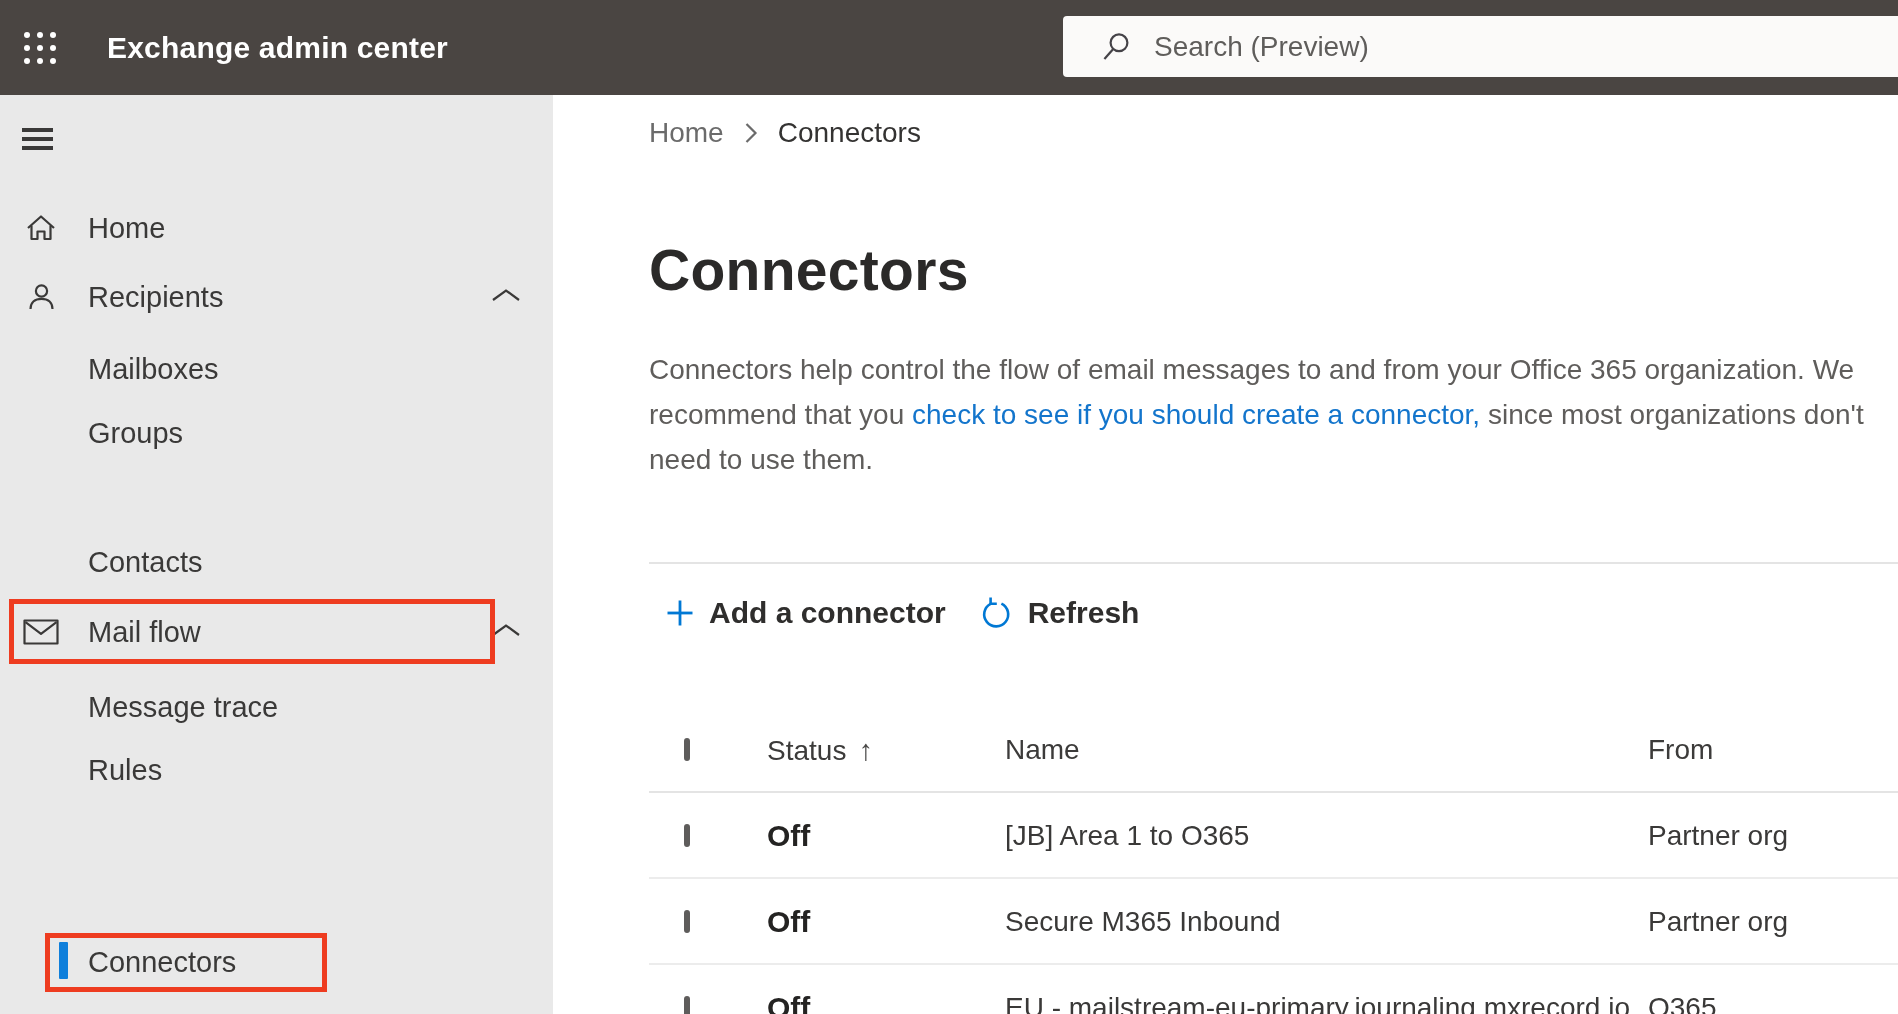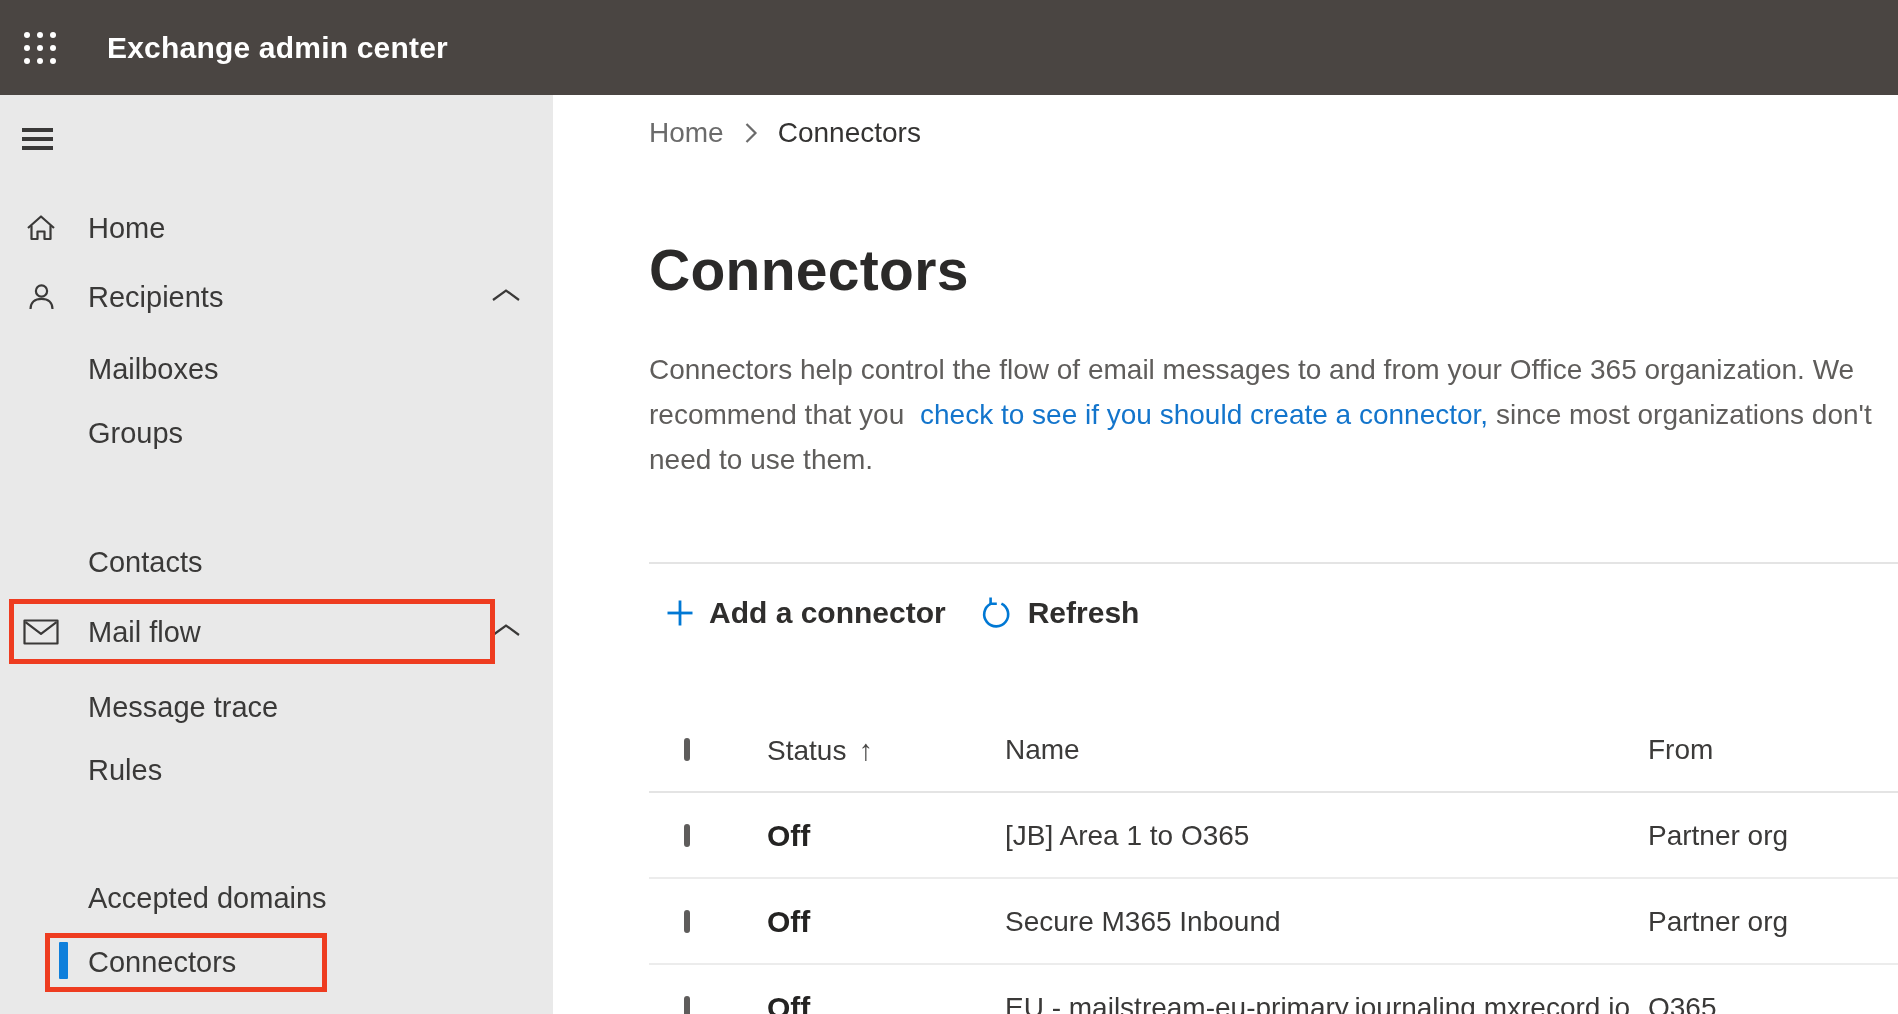--- a/index.html
+++ b/index.html
@@ -43,21 +43,21 @@
   
   .main { position: absolute; left: 553px; top: 95px; right: 0; bottom: 0; background: #fff; }
   .breadcrumb { position: absolute; left: 96px; top: 22px; display: flex; align-items: center; font-size: 28px; }
   .breadcrumb .bc-home { color: #6b6b6b; cursor: pointer; }
   .breadcrumb .bc-sep { margin: 0 20px; display: flex; align-items: center; }
   .breadcrumb .bc-current { color: #343332; }
 
   .page-title { position: absolute; left: 96px; top: 142px; font-size: 57px; font-weight: 700; color: #2b2a29; letter-spacing: 0.3px; }
 
   .page-desc { position: absolute; left: 96px; top: 252px; width: 1250px; font-size: 28px; line-height: 45px; color: #5f5d5b; }
-  .page-desc a { color: #1375cc; text-decoration: none; cursor: pointer; margin-left: 8px; }
+  .page-desc a { color: #1375cc; text-decoration: none; cursor: pointer; }
 
   .toolbar-divider { position: absolute; left: 96px; right: 0; top: 467px; border-top: 2px solid #e4e4e4; }
 
   .toolbar { position: absolute; left: 112px; top: 492px; height: 52px; display: flex; align-items: center; gap: 32px; }
   .tool-btn { display: flex; align-items: center; gap: 14px; cursor: pointer; }
   .tool-btn .tool-label { font-size: 30px; font-weight: 700; color: #2f2e2d; }
 
   
   .table { position: absolute; left: 0; right: 0; top: 612px; }
   .t-row { position: relative; height: 86px; }
@@ -85,20 +85,27 @@
         <span></span>
         <span></span>
         <span></span>
         <span></span>
         <span></span>
         <span></span>
         <span></span>
         <span></span>
     </div>
     <div class="app-title">Exchange admin center</div>
+    <div class="searchbox">
+      <svg width="31" height="31" viewBox="0 0 31 31" fill="none">
+        <circle cx="18" cy="11.8" r="8.4" stroke="#454348" stroke-width="2.2"></circle>
+        <line x1="12" y1="18.2" x2="3.4" y2="28" stroke="#454348" stroke-width="2.2"></line>
+      </svg>
+      <input type="text" placeholder="Search (Preview)" style="">
+    </div>
   </div>
 
   <div class="sidebar">
     <div class="hamburger">
         <i></i>
         <i></i>
         <i></i>
       </div>
 
     <div class="nav-item" style="top:101px">
@@ -150,23 +157,20 @@
       <span class="label">Mail flow</span>
       <span class="chev">
         <svg width="30" height="16" viewBox="0 0 30 16" fill="none" stroke="#3a3938" stroke-width="2.2">
           <polyline points="2,13 15,3.5 28,13"></polyline>
         </svg>
       </span>
     </div>
     <div class="nav-item" style="top:643px">
       <span class="label">Rules</span>
     </div>
-    <div class="nav-item" style="top:771px">
-      <span class="label">Accepted domains</span>
-    </div>
     <div class="nav-item" style="top:835px">
       <span class="label">Connectors</span>
     </div>
 
     <div class="sel-bar"></div>
     <div class="anno-box anno-mailflow"></div>
     <div class="anno-box anno-connectors"></div>
   </div>
 
   <div class="main">

